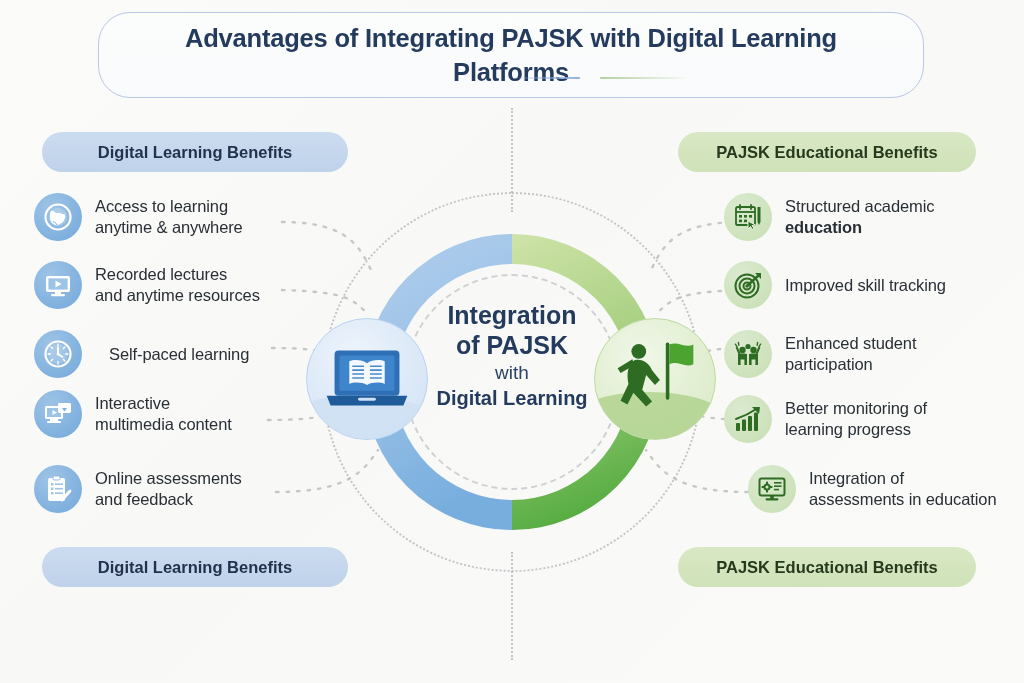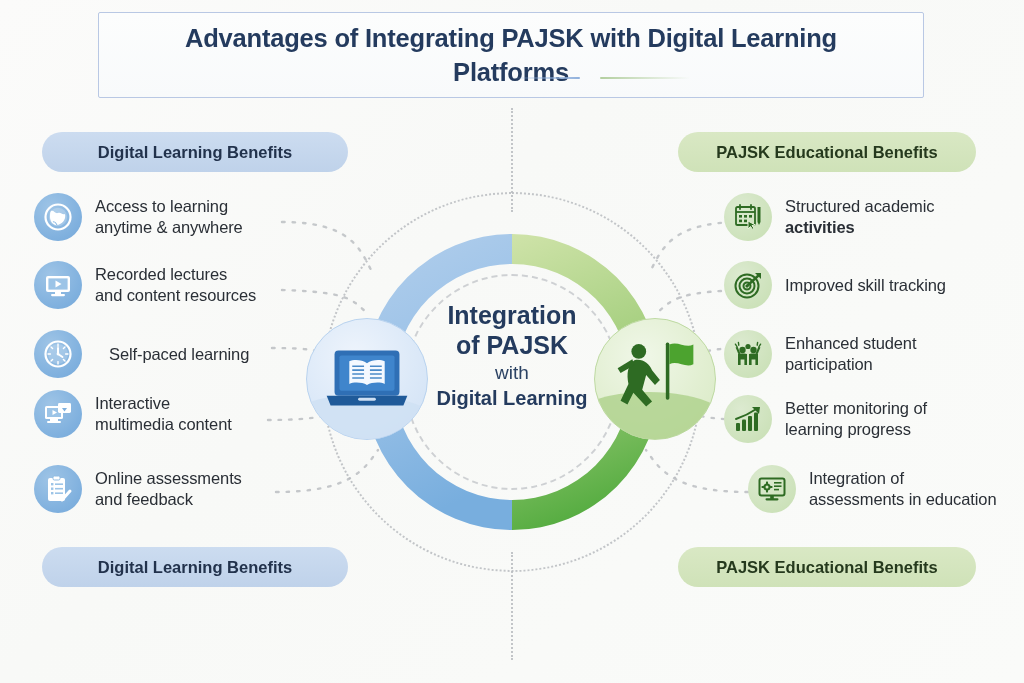--- a/index.html
+++ b/index.html
@@ -19,21 +19,21 @@
   }
 
   
   .title-box {
     position: absolute;
     left: 98px;
     top: 12px;
     width: 826px;
     height: 86px;
     border: 1.5px solid #b9c8e4;
-    border-radius: 2px;
+    border-radius: 32px;
     background: linear-gradient(180deg, #fcfdfd 0%, #f8fafb 100%);
     box-sizing: border-box;
     display: flex;
     align-items: center;
     justify-content: center;
   }
   .title-text {
     font-size: 25.5px;
     font-weight: bold;
     color: #243b5e;
@@ -327,21 +327,21 @@
       <svg width="30" height="30" viewBox="0 0 30 30">
         <rect x="3" y="6" width="24" height="16" rx="2" fill="#ffffff"></rect>
         <rect x="5.4" y="8.4" width="19.2" height="11.2" fill="#9cc4e7"></rect>
         <path d="M12.5,10.5 L18.5,14 L12.5,17.5 Z" fill="#ffffff"></path>
         <rect x="12" y="22" width="6" height="2.6" fill="#ffffff"></rect>
         <rect x="8" y="24" width="14" height="2.2" rx="1.1" fill="#ffffff"></rect>
       </svg>
     </div>
     <div class="btext">
       <span>Recorded lectures</span><br>
-      <span>and content resources</span>
+      <span>and anytime resources</span>
     </div>
   </div>
 
   <div class="benefit" style="left:34px; top:330px;gap:27px;">
     <div class="bicon blue">
       <svg width="30" height="30" viewBox="0 0 30 30">
         <circle cx="15" cy="15" r="12.5" fill="none" stroke="#ffffff" stroke-width="2.2"></circle>
         <circle cx="15" cy="15" r="10" fill="#ffffff" opacity="0.18"></circle>
         <g stroke="#ffffff" stroke-width="1.4" stroke-linecap="round">
           <line x1="15" y1="5" x2="15" y2="7.4"></line>
@@ -416,21 +416,21 @@
             <rect x="16" y="13" width="3" height="2.6"></rect>
           <rect x="6" y="17.6" width="3" height="2.6"></rect>
             <rect x="11" y="17.6" width="3" height="2.6"></rect>
         </g>
         <path d="M24.5,5 L27.5,5 L27.5,20 L26,23 L24.5,20 Z" fill="#2e6b23"></path>
         <path d="M15,19 L15,27 L17.5,24.5 L19.6,27.4 L21,26.3 L19,23.6 L22.4,23 Z" fill="#2e6b23" stroke="#e4efd6" stroke-width="1"></path>
       </svg>
     </div>
     <div class="btext">
       <span>Structured academic</span><br>
-      <span class="b2">activities</span>
+      <span class="b2">education</span>
     </div>
   </div>
 
   <div class="benefit right-side" style="left:724px; top:261px;">
     <div class="bicon green">
       <svg width="30" height="30" viewBox="0 0 30 30">
         <g fill="none" stroke="#2e6b23" stroke-width="2">
           <circle cx="14" cy="16" r="11.5"></circle>
           <circle cx="14" cy="16" r="7.5"></circle>
           <circle cx="14" cy="16" r="3.5"></circle>

